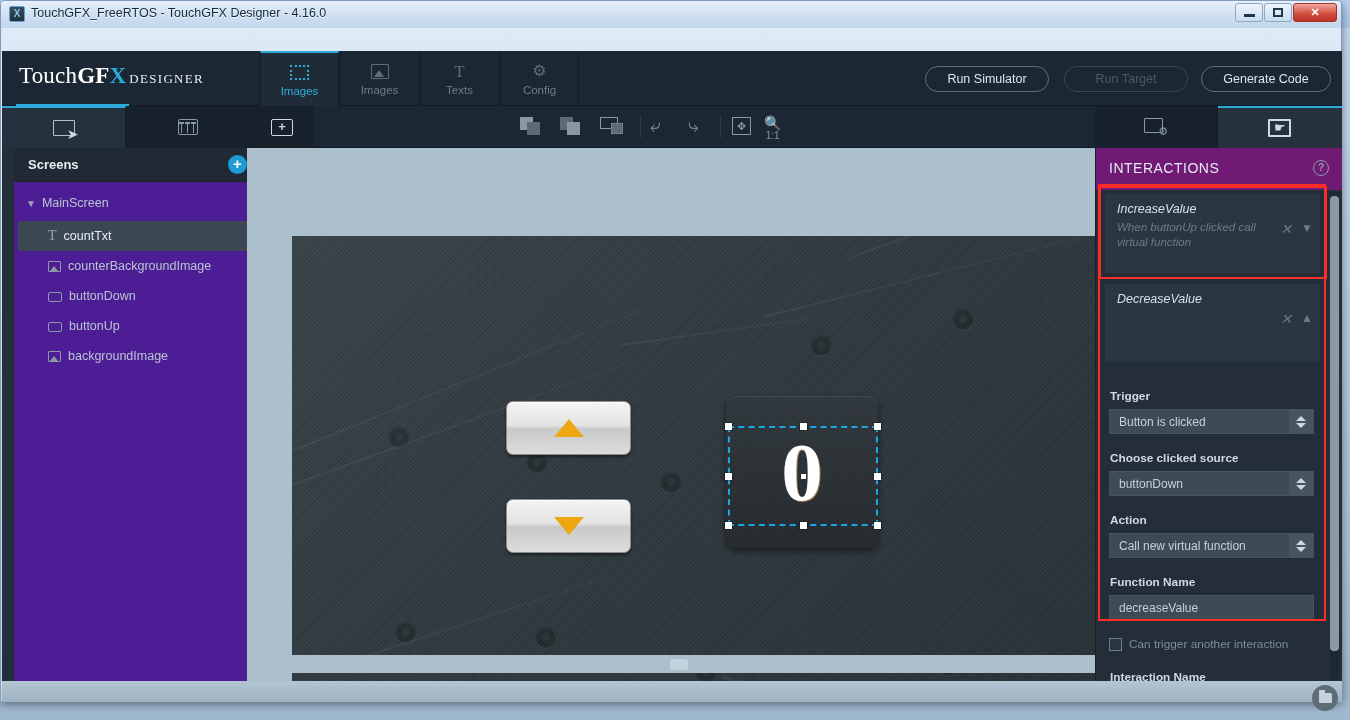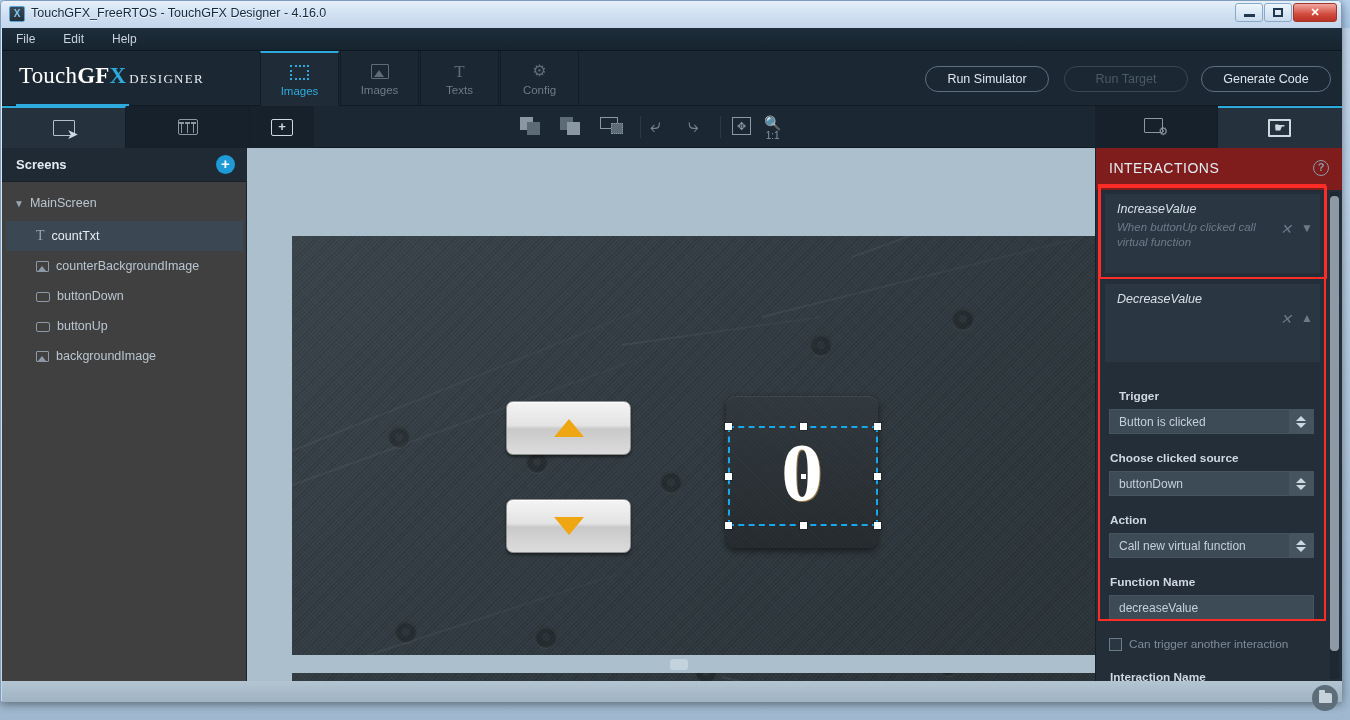--- a/index.html
+++ b/index.html
@@ -176,22 +176,22 @@
     background: #3c4a56; border-radius: 2px;
   }
   #zoom-knob {
     position: absolute; left: 847px; top: 119px; width: 13px; height: 13px;
     border-radius: 50%; background: #97a3ae;
   }
   #zoom-label { position: absolute; left: 1003px; top: 119px; color: #93a0ab; font-size: 12px; }
 
   
   #leftpanel {
-    position: absolute; left: 0; top: 97px; width: 245px; height: 533px;
-    background: #404040; border-right: 1px solid #17212a;
+    position: absolute; left: 12px; top: 97px; width: 245px; height: 533px;
+    background: #4c1d95; border-right: 1px solid #17212a;
   }
   #screens-head {
     position: absolute; left: 0; top: 0; width: 245px; height: 34px;
     background: #1f2a34; border-bottom: 1px solid #18222b;
   }
   #screens-title {
     position: absolute; left: 14px; top: 9px; color: #e4ebf1;
     font-size: 13px; font-weight: bold;
   }
   #screens-add {
@@ -301,21 +301,21 @@
     background: #c2d3dd; border-radius: 3px;
   }
 
   
   #rightpanel {
     position: absolute; left: 1093px; top: 97px; width: 247px; height: 533px;
     background: #232e39; border-left: 1px solid #17212a;
   }
   #inter-head {
     position: absolute; left: 0; top: 0; width: 247px; height: 42px;
-    background: #7f1d1d;
+    background: #701a75;
   }
   #inter-title {
     position: absolute; left: 13px; top: 12px; color: #e4ebf1; font-size: 14px;
     letter-spacing: .5px;
   }
   #help-ic {
     position: absolute; right: 14px; top: 12px; width: 16px; height: 16px;
     border-radius: 50%; border: 1.6px solid #8d9aa6; color: #8d9aa6;
     font-size: 11px; line-height: 13px; text-align: center; font-weight: bold;
   }
@@ -431,25 +431,20 @@
       <div class="wbtn">
           <div class="wdash"></div>
         </div>
       <div class="wbtn">
           <div class="wrest"></div>
         </div>
       <div class="wbtn close">✕</div>
     </div>
   </div>
 
-  <div id="menubar">
-    <div class="menu-item">File</div>
-    <div class="menu-item">Edit</div>
-    <div class="menu-item">Help</div>
-  </div>
 
   <div id="tgfx">
 
     <div id="topbar">
       <div id="logo">
         <span>Touch</span><span class="b">GF</span><span class="x">X</span><span class="d">DESIGNER</span>
       </div>
       <div id="logo-underline"></div>
 
       <div class="toptab active" style="left:258px;">
@@ -637,21 +632,21 @@
         <div class="chevtog">▼</div>
       </div>
       <div class="redbox" style="left:3px;top:38px;width:228px;height:93px;"></div>
 
       <div class="icard" style="top:136px;height:78px;">
         <div class="iname">DecreaseValue</div>
         <div class="closex">✕</div>
         <div class="chevtog">▲</div>
       </div>
 
-      <div class="fieldlabel" style="top:241px;margin-left:9px;">Trigger</div>
+      <div class="fieldlabel" style="top:241px;">Trigger</div>
       <div class="selectbox" style="top:261px;">
         <span class="val">Button is clicked</span>
         <div class="spinner">
           <div class="spin-up"></div>
           <div class="spin-dn"></div>
         </div>
       </div>
 
       <div class="fieldlabel" style="top:303px;">Choose clicked source</div>
       <div class="selectbox" style="top:323px;">

